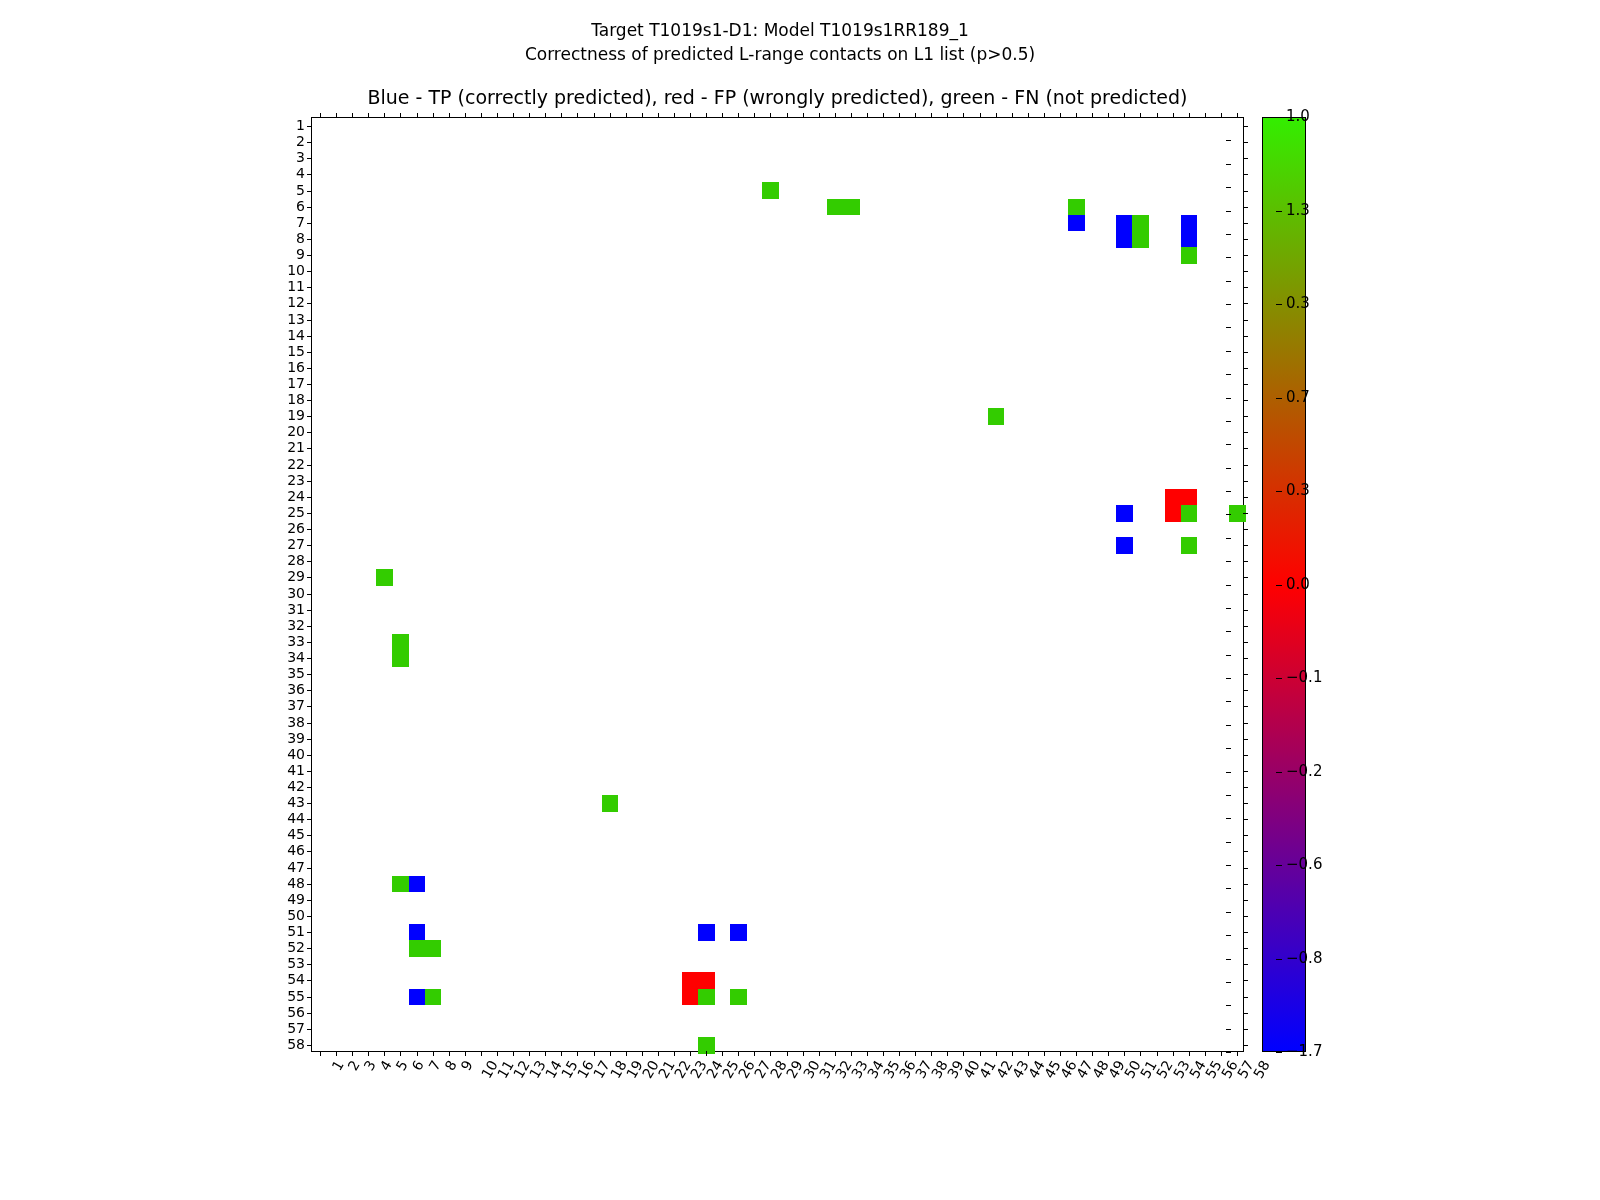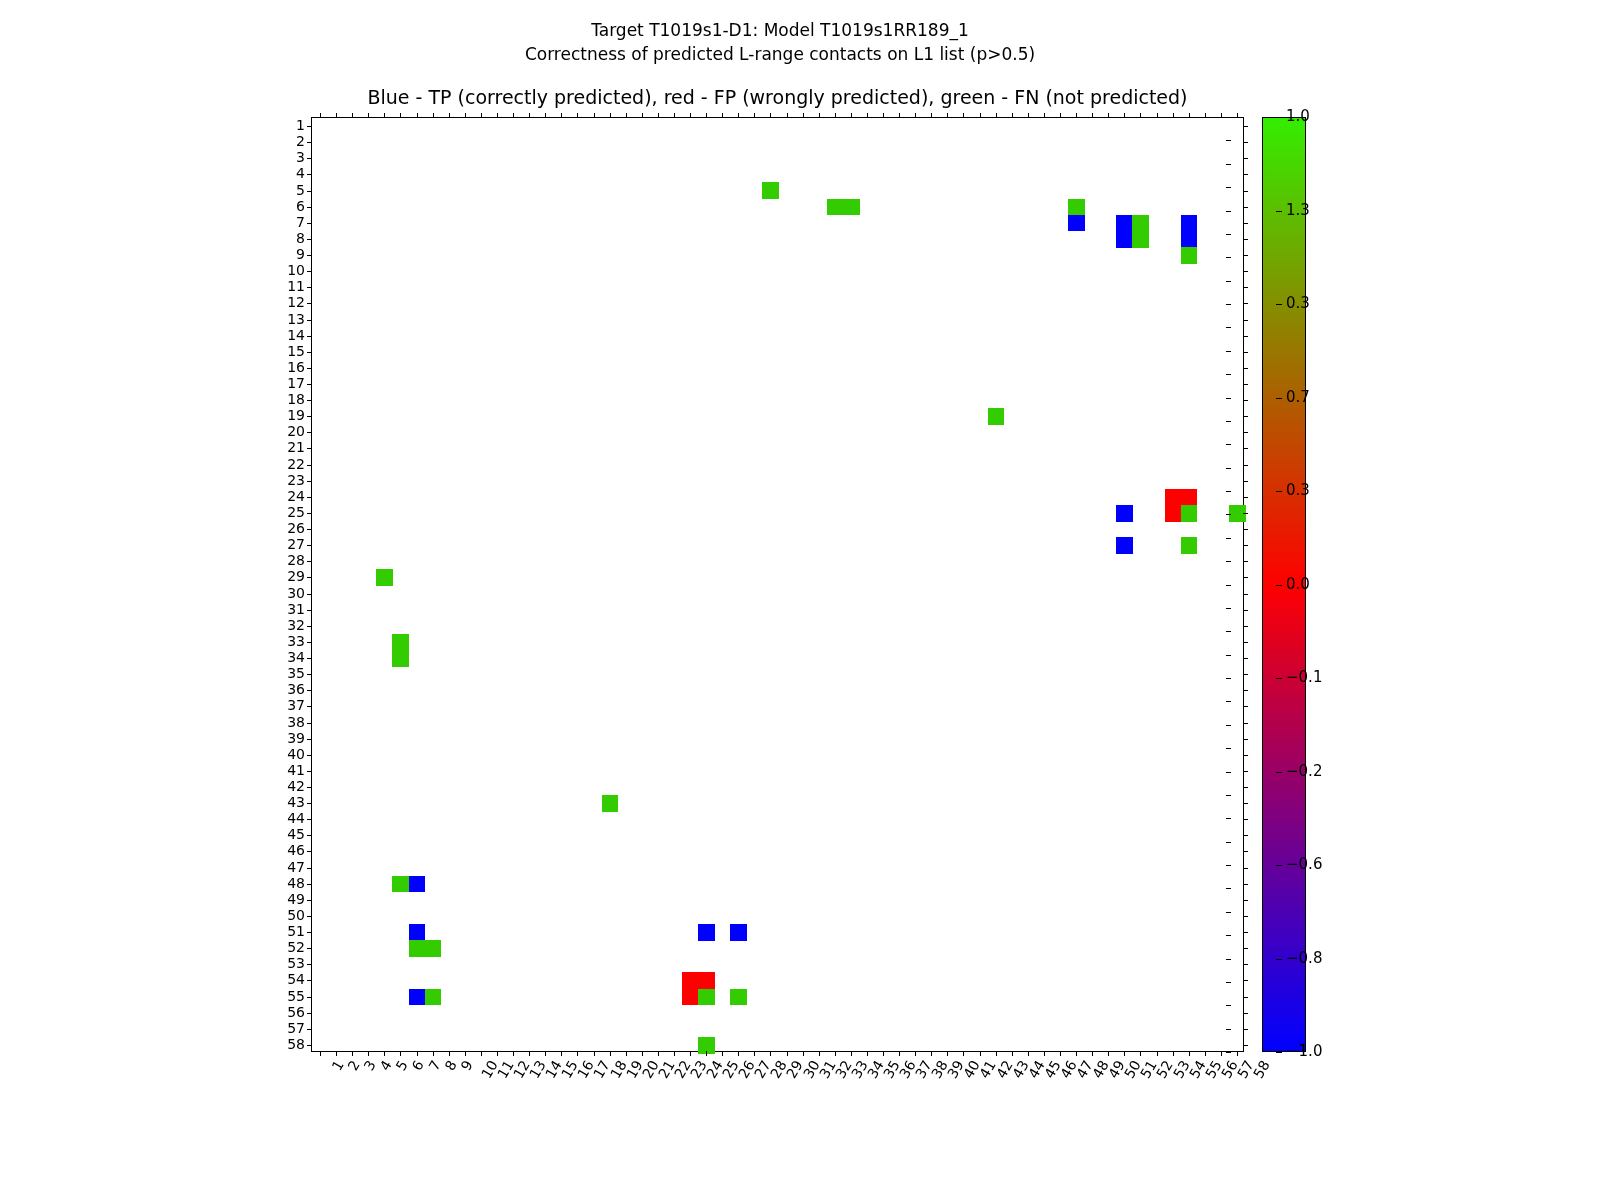--- a/index.html
+++ b/index.html
@@ -594,21 +594,21 @@
     <div class="cbar-label" style="top: 459.5px;">0.0</div>
     <div class="cbar-tick-major" style="top: 561px;"></div>
     <div class="cbar-label" style="top: 553px;">−0.1</div>
     <div class="cbar-tick-major" style="top: 654.5px;"></div>
     <div class="cbar-label" style="top: 646.5px;">−0.2</div>
     <div class="cbar-tick-major" style="top: 748px;"></div>
     <div class="cbar-label" style="top: 740px;">−0.6</div>
     <div class="cbar-tick-major" style="top: 841.5px;"></div>
     <div class="cbar-label" style="top: 833.5px;">−0.8</div>
     <div class="cbar-tick-major" style="top: 935px;"></div>
-    <div class="cbar-label" style="top: 927px;">−1.0</div>
+    <div class="cbar-label" style="top: 927px;">−1.7</div>
     <div class="cbar-tick-minor" style="top: 935px; left: -50px; width: 5px;"></div>
     <div class="cbar-tick-minor" style="top: 911.625px; left: -50px; width: 5px;"></div>
     <div class="cbar-tick-minor" style="top: 888.25px; left: -50px; width: 5px;"></div>
     <div class="cbar-tick-minor" style="top: 864.875px; left: -50px; width: 5px;"></div>
     <div class="cbar-tick-minor" style="top: 841.5px; left: -50px; width: 5px;"></div>
     <div class="cbar-tick-minor" style="top: 818.125px; left: -50px; width: 5px;"></div>
     <div class="cbar-tick-minor" style="top: 794.75px; left: -50px; width: 5px;"></div>
     <div class="cbar-tick-minor" style="top: 771.375px; left: -50px; width: 5px;"></div>
     <div class="cbar-tick-minor" style="top: 748px; left: -50px; width: 5px;"></div>
     <div class="cbar-tick-minor" style="top: 724.625px; left: -50px; width: 5px;"></div>

